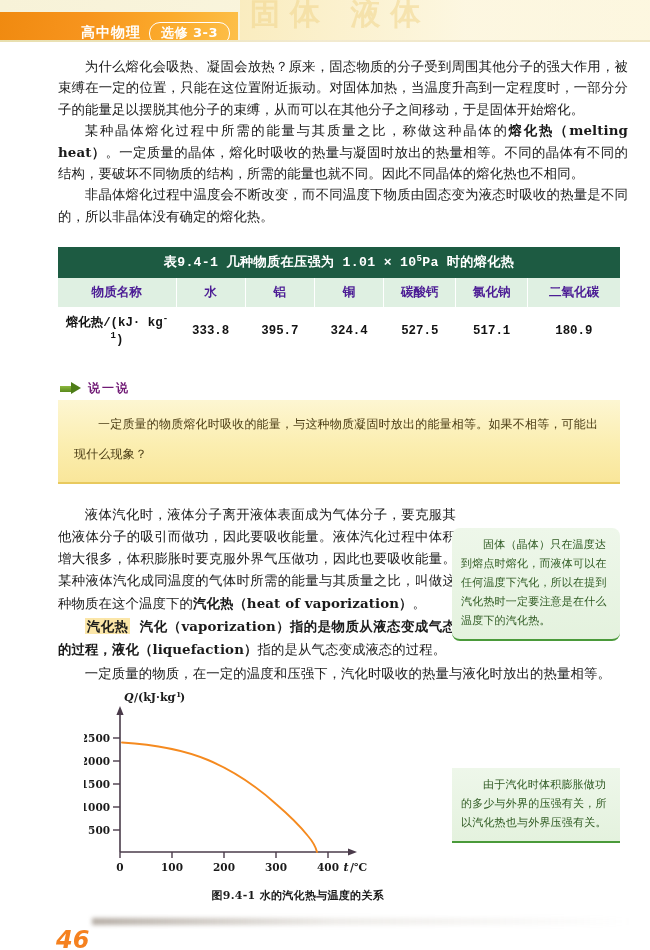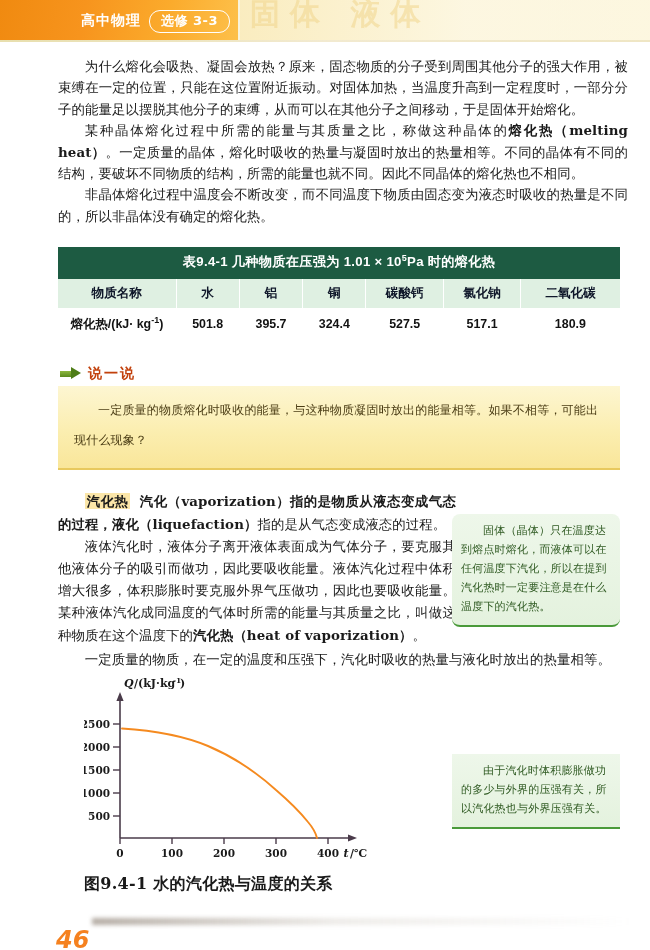--- a/index.html
+++ b/index.html
@@ -29,21 +29,21 @@
     letter-spacing: 10px;
     color: rgba(240,214,140,.55);
     font-size: 30px;
     font-weight: bold;
     line-height: 56px;
     padding-left: 10px;
     white-space: nowrap;
   }
   .header-band {
     position: absolute;
-    left: 0; top: 0;
+    left: 0; top: 12px;
     width: 238px; height: 42px;
     background: linear-gradient(100deg, #f08a10 0%, #f7941d 35%, #fbab2c 70%, #fdc04a 100%);
   }
   .header-band-inner {
     position: absolute;
     left: 0; top: 0; width: 100%; height: 100%;
     display: flex;
     align-items: center;
     justify-content: flex-end;
     padding-right: 8px;
@@ -95,33 +95,33 @@
     font-family: "DejaVu Serif", "Liberation Serif", serif;
   }
   p.body + p.body { margin-top: 0; }
   b.em { font-weight: bold; }
 
   
   .table-wrap { margin: 20px 0 0 0; width: 562px; }
   table.data {
     width: 100%;
     border-collapse: collapse;
-    font-family: Liberation Sans, sans-serif;
+    font-family: Liberation Mono, monospace;
   }
   table.data caption {
     background: #1d5b42;
     color: #ffffff;
     font-size: 13.2px;
     font-weight: bold;
     padding: 6px 0 7px 0;
     letter-spacing: .3px;
   }
   table.data th {
     background: #dff0e2;
-    color: #0f172a;
+    color: #4c1d95;
     font-size: 12.6px;
     font-weight: bold;
     padding: 6px 2px;
     text-align: center;
     border-right: 1px solid #ffffff;
   }
   table.data th:last-child { border-right: none; }
   table.data td {
     background: #ffffff;
     color: #121212;
@@ -163,22 +163,22 @@
   .arrow-icon::after {
     content: "";
     position: absolute;
     left: 11px; top: 0;
     width: 0; height: 0;
     border-top: 6.5px solid transparent;
     border-bottom: 6.5px solid transparent;
     border-left: 10px solid #4e7d18;
   }
   .talk-title {
-    color: #c2410c;
-    font-size: 14px;
+    color: #701a75;
+    font-size: 12px;
     font-weight: bold;
     letter-spacing: 2px;
     font-family: Liberation Mono, monospace;
   }
   .talk-body {
     background: linear-gradient(180deg, #fdf6d2 0%, #fbeeb0 55%, #f9e69a 100%);
     border-bottom: 2px solid #e8c95e;
     padding: 9px 16px 13px 16px;
     font-size: 12px;
     line-height: 30px;
@@ -216,22 +216,22 @@
   #note-1 { right: 8px; top: 24px; border-radius: 8px; }
   #note-2 { right: 8px; top: 264px; }
 
   
   .figure {
     position: relative;
     margin: 8px 0 0 26px;
     width: 300px;
   }
   .fig-caption {
-    text-align: left;
-    font-size: 16px;
+    text-align: right;
+    font-size: 11px;
     color: #1a1a1a;
     font-weight: bold;
     margin-top: 2px;
     font-family: "DejaVu Serif", "Liberation Serif", serif;
     letter-spacing: .3px;
   }
 
   
   .page-number {
     position: absolute;
@@ -284,21 +284,21 @@
             <th>铝</th>
             <th>铜</th>
             <th>碳酸钙</th>
             <th>氯化钠</th>
             <th>二氧化碳</th>
           </tr>
         </thead>
         <tbody>
           <tr>
             <td class="rowhead"><span>熔化热/(kJ· kg</span><span class="sup">-1</span><span>)</span></td>
-            <td>501.8</td>
+            <td>333.8</td>
             <td>395.7</td>
             <td>324.4</td>
             <td>527.5</td>
             <td>517.1</td>
             <td>180.9</td>
           </tr>
         </tbody>
       </table>
     </div>
 
@@ -309,23 +309,23 @@
       </div>
       <div class="talk-body">一定质量的物质熔化时吸收的能量，与这种物质凝固时放出的能量相等。如果不相等，可能出现什么现象？</div>
     </div>
 
     <div class="cols">
 
       <div class="note" id="note-1">固体（晶体）只在温度达到熔点时熔化，而液体可以在任何温度下汽化，所以在提到汽化热时一定要注意是在什么温度下的汽化热。</div>
       <div class="note" id="note-2">由于汽化时体积膨胀做功的多少与外界的压强有关，所以汽化热也与外界压强有关。</div>
 
       <div class="maincol">
+        <p class="body"><span>液体汽化时，液体分子离开液体表面成为气体分子，要克服其他液体分子的吸引而做功，因此要吸收能量。液体汽化过程中体积增大很多，体积膨胀时要克服外界气压做功，因此也要吸收能量。某种液体汽化成同温度的气体时所需的能量与其质量之比，叫做这种物质在这个温度下的</span><b class="em">汽化热（heat of vaporization）</b><span>。</span></p>
+
         <p class="body"><b class="highlight-term">汽化热</b>&nbsp;&nbsp;<b class="em">汽化（vaporization）指的是物质从液态变成气态的过程，</b><b class="em">液化（liquefaction）</b><span>指的是从气态变成液态的过程。</span></p>
-
-        <p class="body"><span>液体汽化时，液体分子离开液体表面成为气体分子，要克服其他液体分子的吸引而做功，因此要吸收能量。液体汽化过程中体积增大很多，体积膨胀时要克服外界气压做功，因此也要吸收能量。某种液体汽化成同温度的气体时所需的能量与其质量之比，叫做这种物质在这个温度下的</span><b class="em">汽化热（heat of vaporization）</b><span>。</span></p>
       </div>
 
       <p class="body" style="width:562px;margin-top:2px;">一定质量的物质，在一定的温度和压强下，汽化时吸收的热量与液化时放出的热量相等。</p>
 
       <div class="figure">
         <svg width="300" height="190" viewBox="0 0 300 190">
 
           <line x1="36" y1="22" x2="36" y2="160" stroke="#4a3b4a" stroke-width="1.6"></line>
           <polygon points="36,14 32.4,23 39.6,23" fill="#4a3b4a"></polygon>
 

